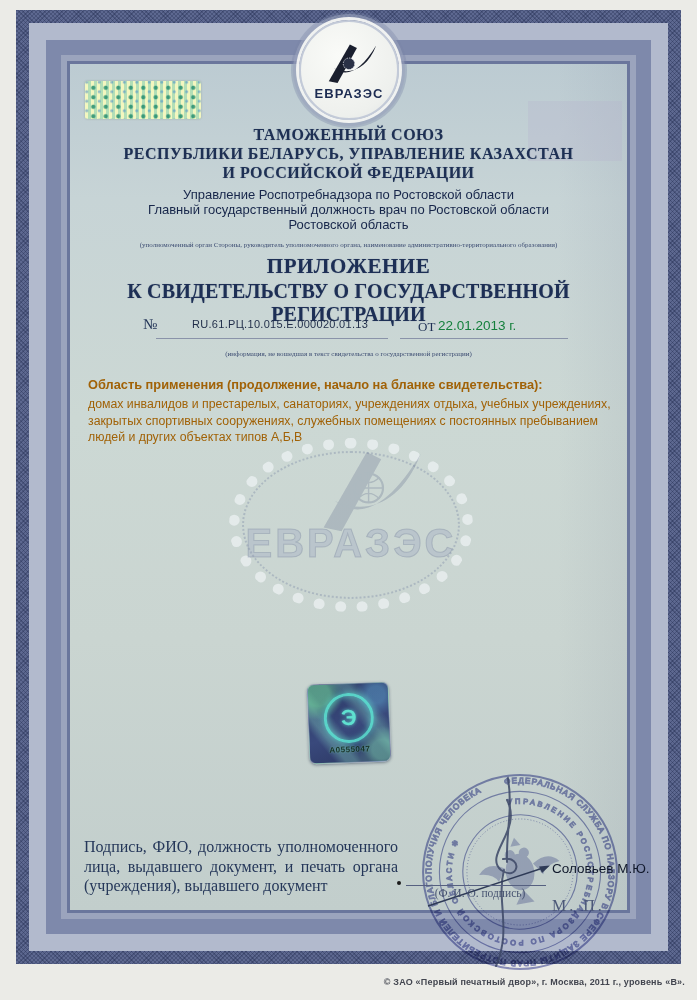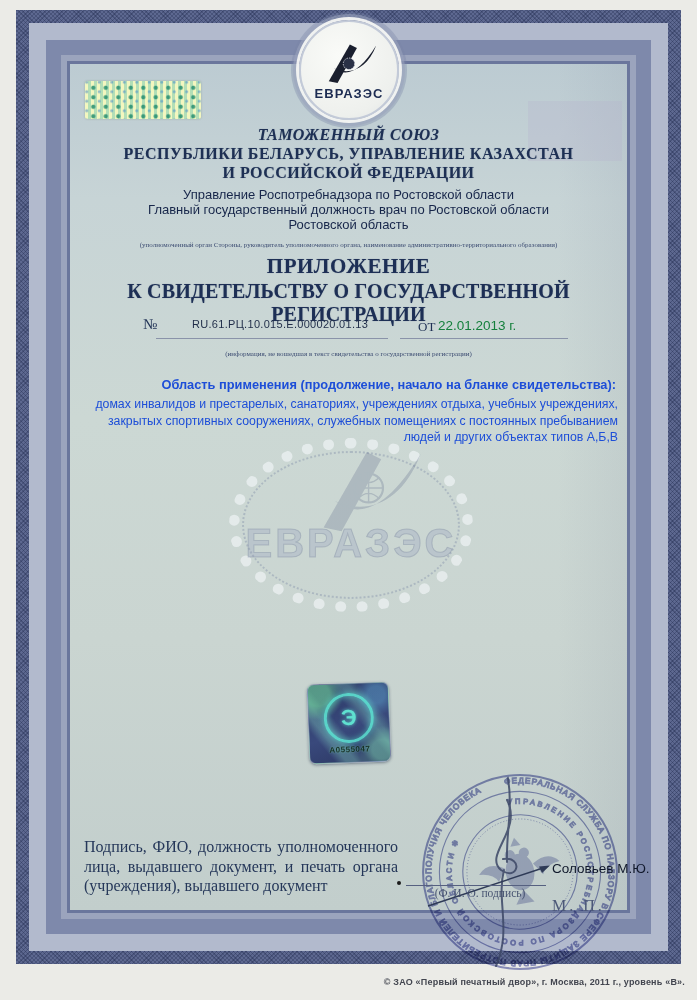--- a/index.html
+++ b/index.html
@@ -48,21 +48,21 @@
   
   .ser{font-family:"Liberation Serif",serif;color:#1e3054;}
   .ctr{left:74px;width:549px;text-align:center;}
   .hdr1{font-weight:bold;font-size:16px;letter-spacing:.5px;color:#1e3054;
         text-shadow:0 0 1px rgba(30,48,84,.35);}
   .auth{font-size:13px;font-weight:500;color:#17264a;}
   .cap{font-family:"Liberation Serif",serif;font-size:7px;color:#3c4c72;}
   .title{font-weight:bold;color:#1d2f55;text-shadow:0 0 1px rgba(29,47,85,.4);}
   .uline{position:absolute;height:1px;background:#8a93a9;top:338px;}
 
-  .body-txt{color:#1d4ed8;text-align:right;}
+  .body-txt{color:#a16207;}
 
   
   .watermark{position:absolute;left:229px;top:438px;width:244px;height:174px;border-radius:50%;
       border:11px dotted rgba(246,249,252,.65);box-sizing:border-box;opacity:.9;
       display:flex;flex-direction:column;align-items:center;}
   .watermark .inner-ring{position:absolute;inset:2px;border-radius:50%;
       border:2px dotted rgba(130,142,168,.45);}
   .wm-label{margin-top:72px;font-weight:bold;font-size:40px;letter-spacing:3px;
       color:rgba(165,175,195,.50);-webkit-text-stroke:1px rgba(120,132,158,.40);}
 
@@ -124,21 +124,21 @@
     <path d="M18,32 C32,43 48,36 66,6 C56,32 38,40 20,33 Z" fill="#1a1f2e"></path>
     <circle cx="35" cy="27" r="6.5" fill="#2a3146"></circle>
     <circle cx="35" cy="27" r="6.5" fill="none" stroke="#e8eaf0" stroke-width="1" stroke-dasharray="1.5 1.5"></circle>
   </svg>
   <div class="label">ЕВРАЗЭС</div>
 </div>
 
 <div class="holo-strip"></div>
 <div class="scan-patch"></div>
 
-<div class="abs ctr ser hdr1" style="top:126px;font-style:italic;">ТАМОЖЕННЫЙ СОЮЗ</div>
+<div class="abs ctr ser hdr1" style="top:126px;">ТАМОЖЕННЫЙ СОЮЗ</div>
 <div class="abs ctr ser hdr1" style="top:145px;">РЕСПУБЛИКИ БЕЛАРУСЬ, УПРАВЛЕНИЕ КАЗАХСТАН</div>
 <div class="abs ctr ser hdr1" style="top:164px;">И РОССИЙСКОЙ ФЕДЕРАЦИИ</div>
 
 <div class="abs ctr auth" style="top:187px;">Управление Роспотребнадзора по Ростовской области</div>
 <div class="abs ctr auth" style="top:202px;">Главный государственный должность врач по Ростовской области</div>
 <div class="abs ctr auth" style="top:217px;">Ростовской область</div>
 
 <div class="abs ctr cap" style="top:241px;">(уполномоченный орган Стороны, руководитель уполномоченного органа, наименование административно-территориального образования)</div>
 
 <div class="abs ctr ser title" style="top:254px;font-size:21px;letter-spacing:.5px;">ПРИЛОЖЕНИЕ</div>

